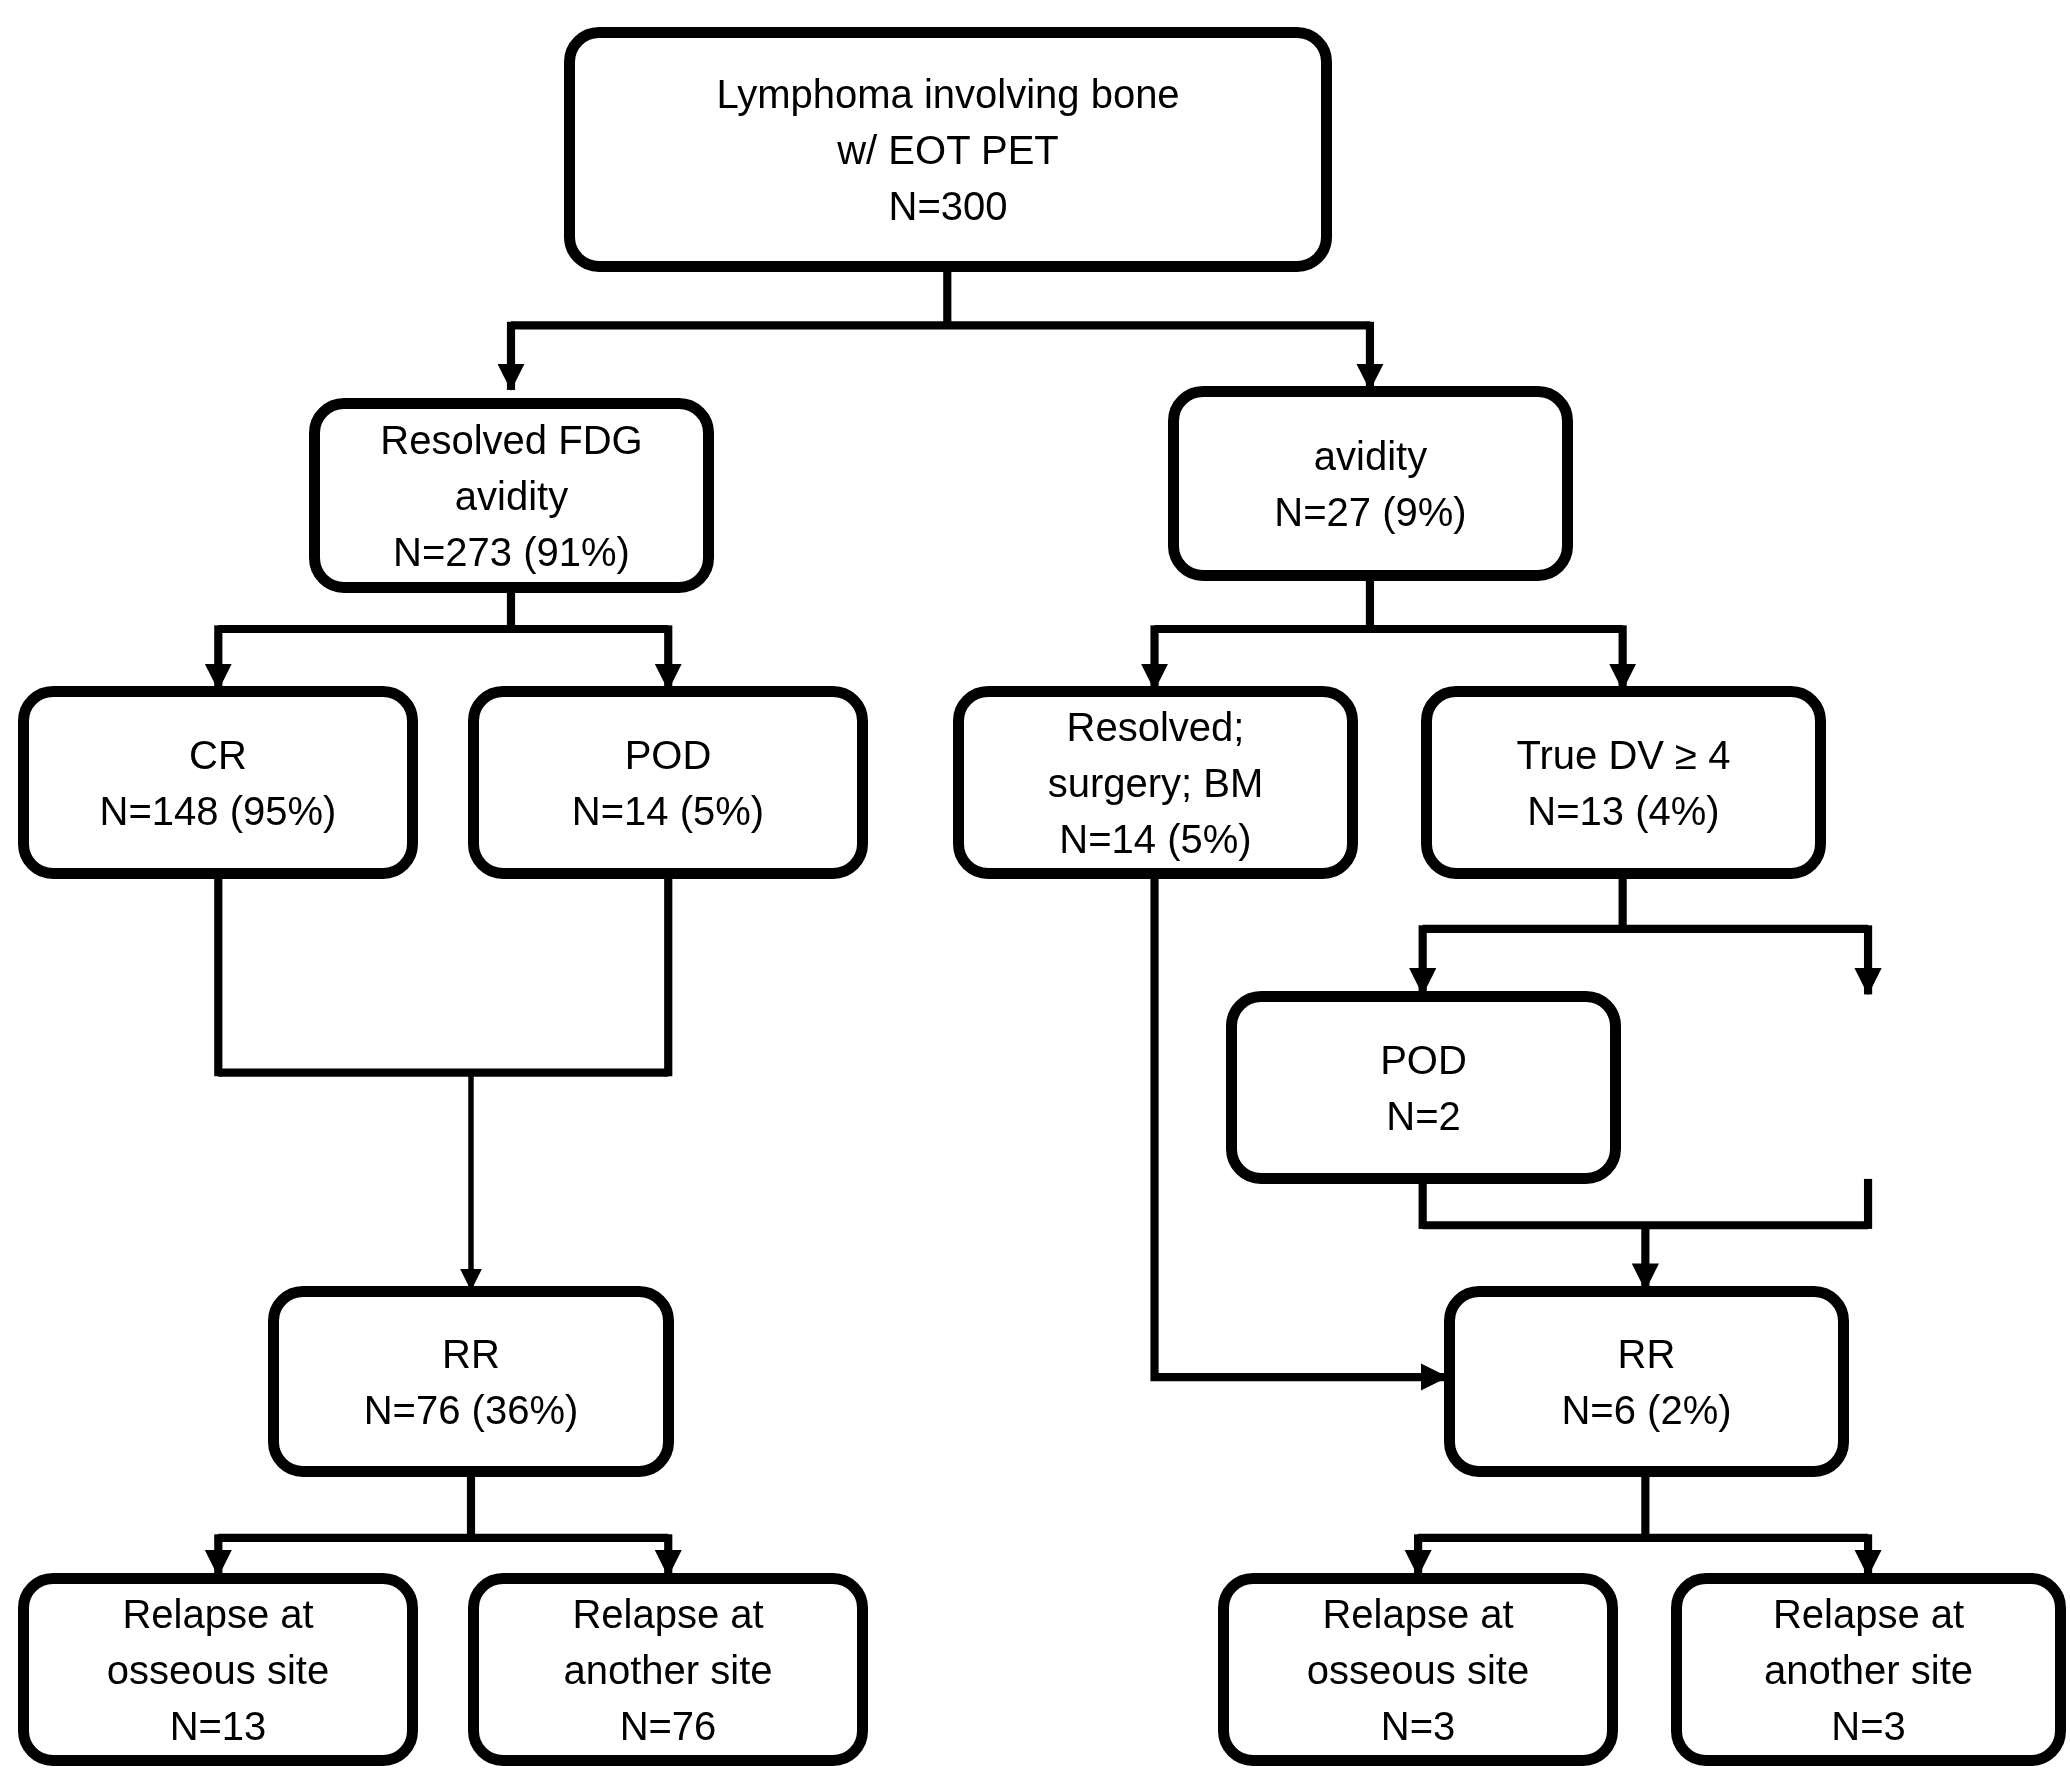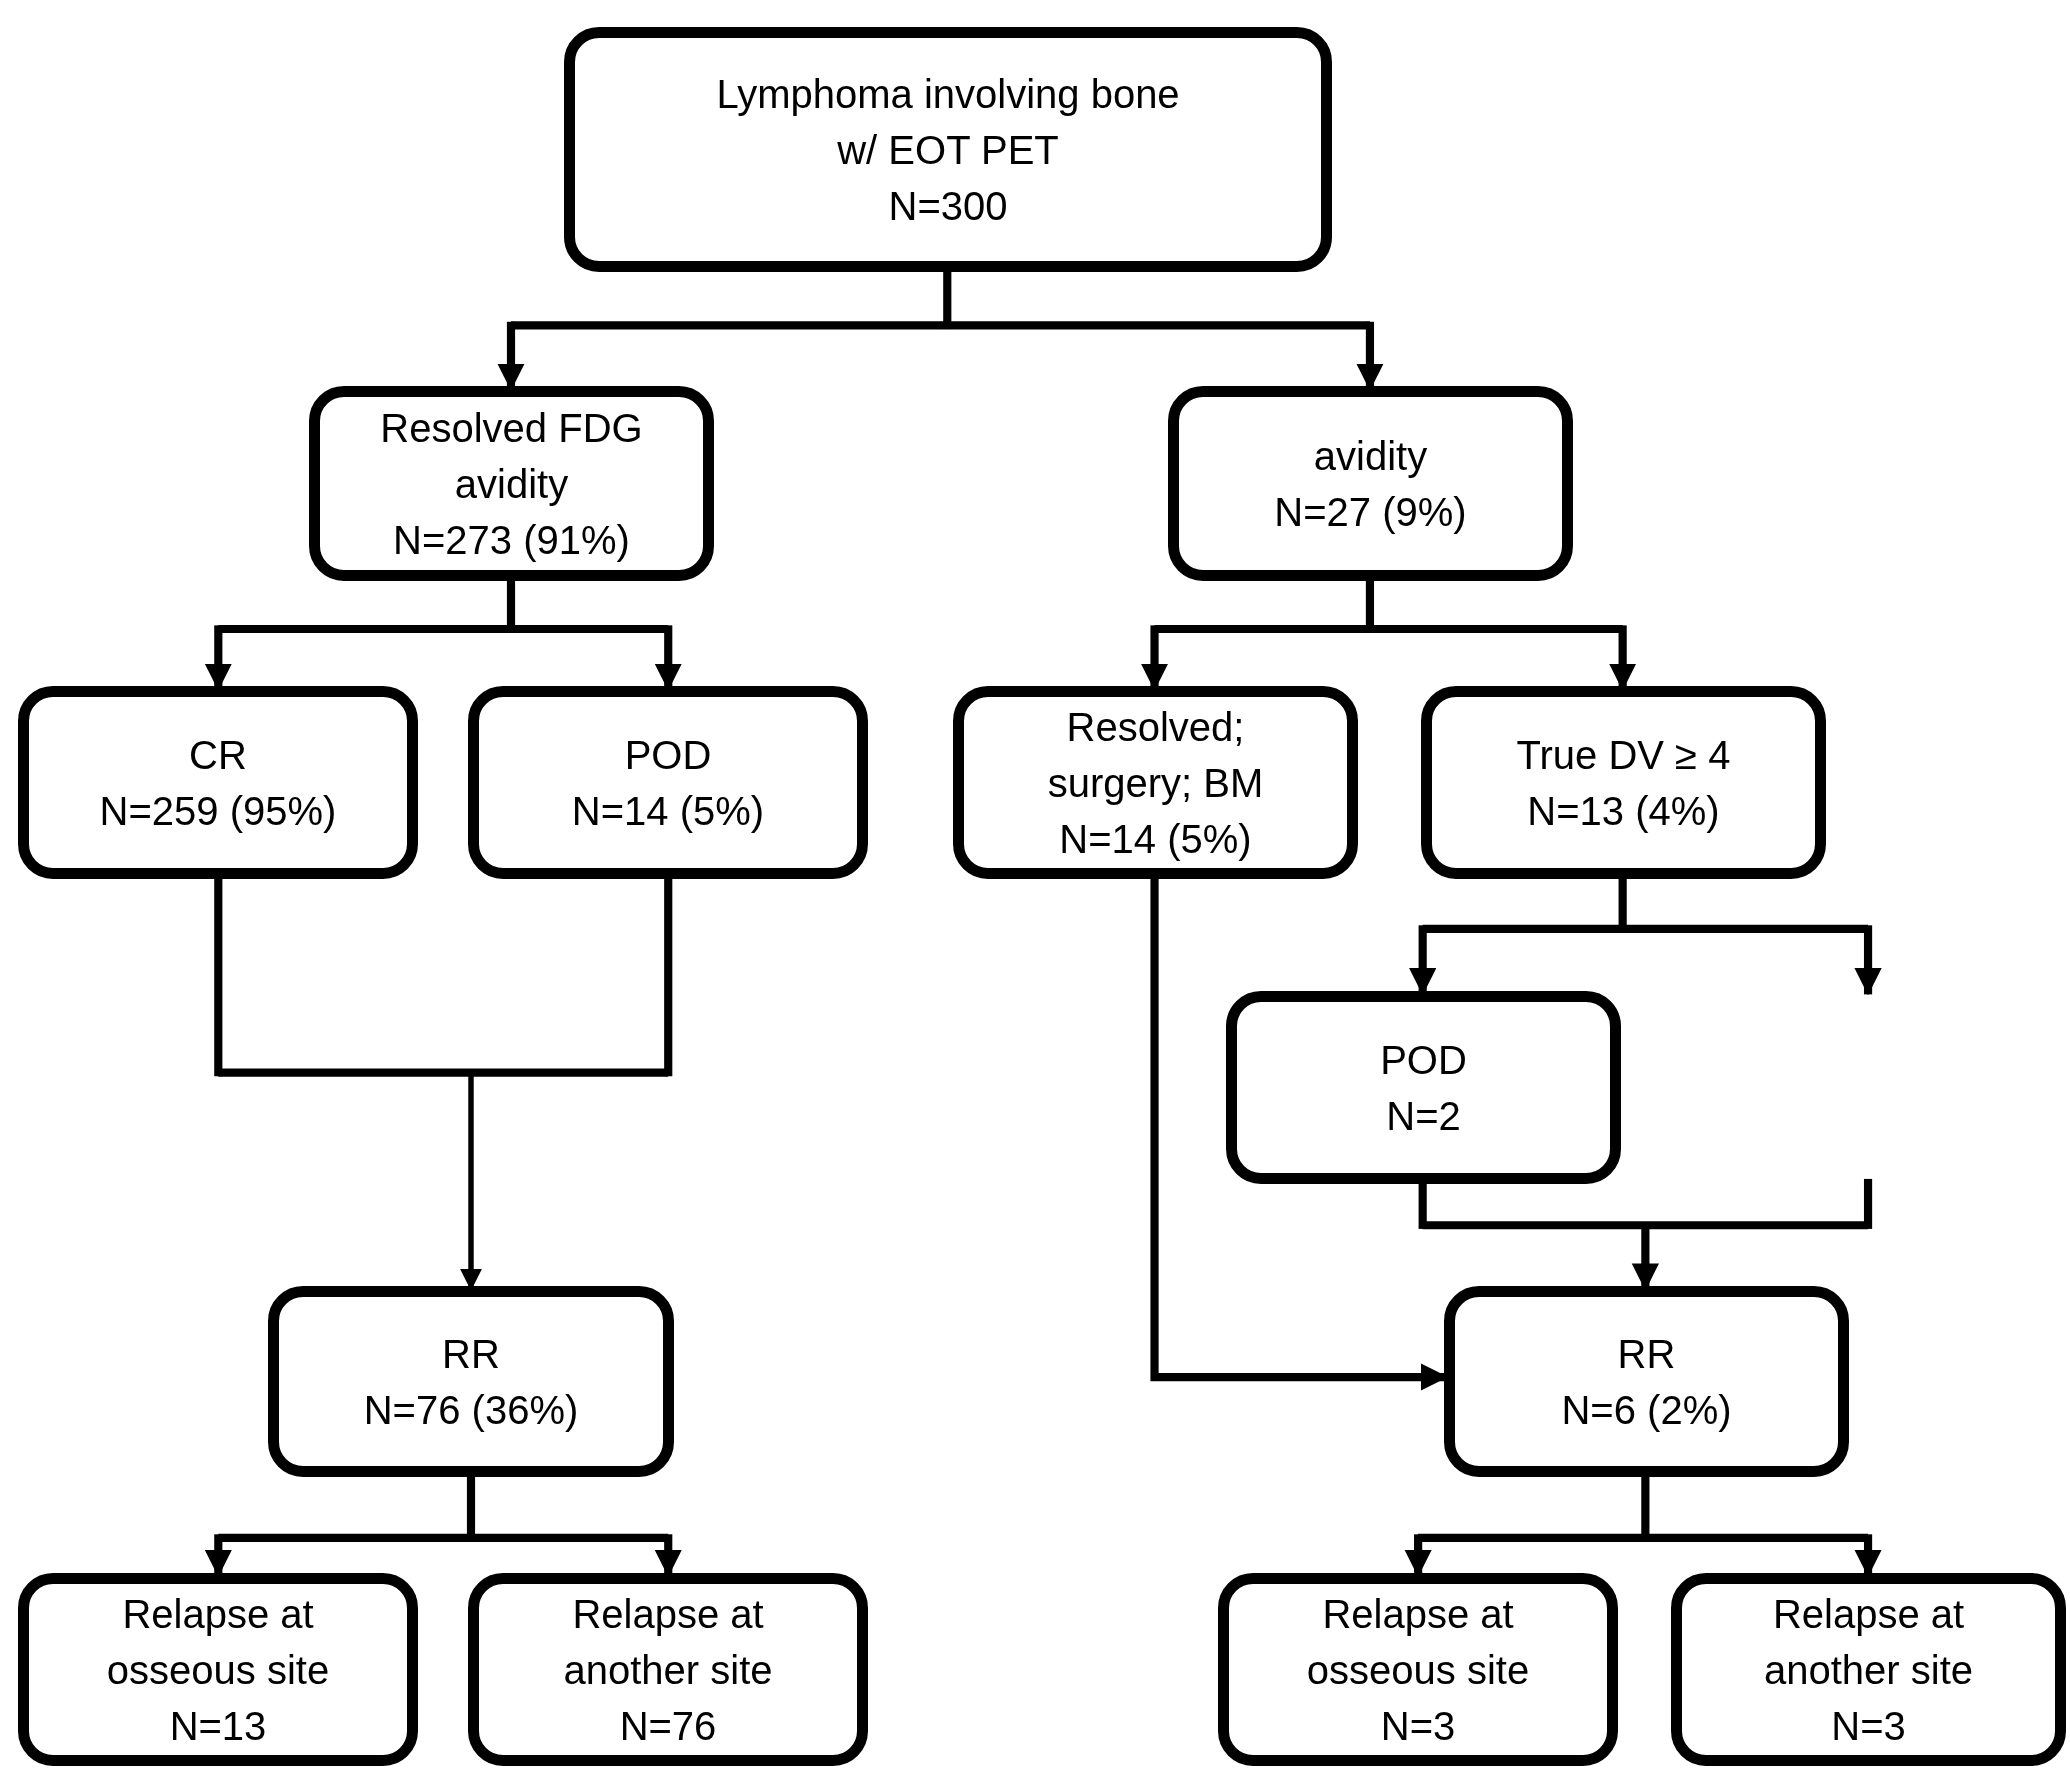--- a/index.html
+++ b/index.html
@@ -93,34 +93,34 @@
       <path d="M2055 1688 V1734" marker-end="url(#ah)"></path>
     </g>
   </svg>
 
   <div class="node" style="left:564px; top:27px; width:768px; height:245px">
     <div class="ln">Lymphoma involving bone</div>
     <div class="ln">w/ EOT PET</div>
     <div class="ln">N=300</div>
   </div>
 
-  <div class="node" style="left:309px; top:386px; width:405px; height:195px">
+  <div class="node" style="left:309px; top:398px; width:405px; height:195px">
     <div class="ln">Resolved FDG</div>
     <div class="ln">avidity</div>
     <div class="ln">N=273 (91%)</div>
   </div>
 
   <div class="node" style="left:1168px; top:386px; width:405px; height:195px">
     <div class="ln">avidity</div>
     <div class="ln">N=27 (9%)</div>
   </div>
 
   <div class="node" style="left:18px; top:686px; width:400px; height:193px">
     <div class="ln">CR</div>
-    <div class="ln">N=259 (95%)</div>
+    <div class="ln">N=148 (95%)</div>
   </div>
 
   <div class="node" style="left:468px; top:686px; width:400px; height:193px">
     <div class="ln">POD</div>
     <div class="ln">N=14 (5%)</div>
   </div>
 
   <div class="node" style="left:953px; top:686px; width:405px; height:193px">
     <div class="ln">Resolved;</div>
     <div class="ln">surgery; BM</div>

